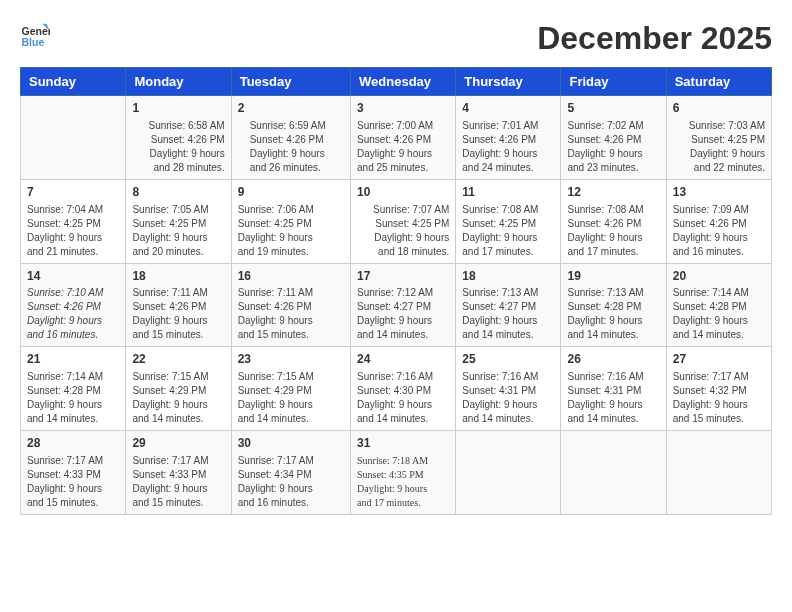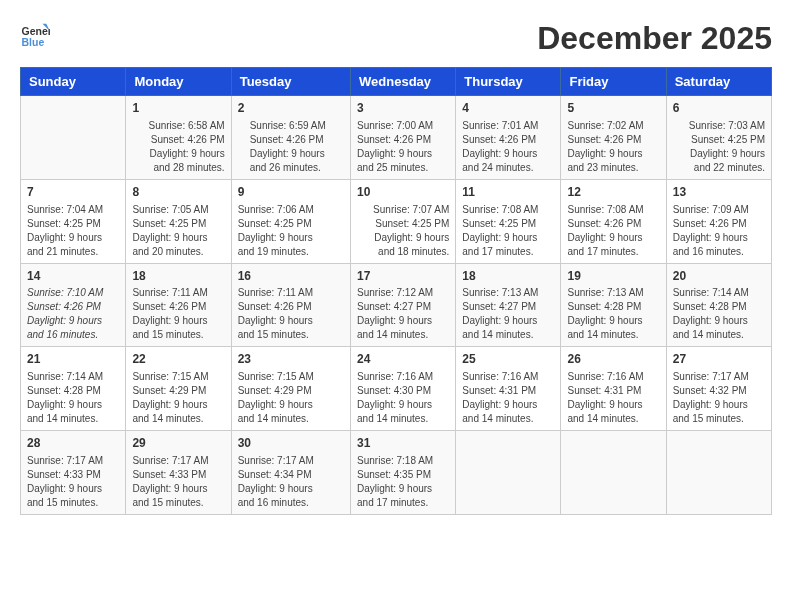--- a/index.html
+++ b/index.html
@@ -323,21 +323,21 @@
         </td>
         <td>
           <span class="day-number">30</span>
           <div class="day-info" style="white-space: pre-line;">Sunrise: 7:17 AM
 Sunset: 4:34 PM
 Daylight: 9 hours
 and 16 minutes.</div>
         </td>
         <td>
           <span class="day-number">31</span>
-          <div class="day-info" style="white-space: pre-line;">Sunrise: 7:18 AM
+          <div class="day-info" style="white-space: pre-line; font-family: Liberation Serif, serif;">Sunrise: 7:18 AM
 Sunset: 4:35 PM
 Daylight: 9 hours
 and 17 minutes.</div>
         </td>
         <td class="empty"></td>
         <td class="empty"></td>
         <td class="empty"></td>
       </tr>
     </tbody>
 </table>

